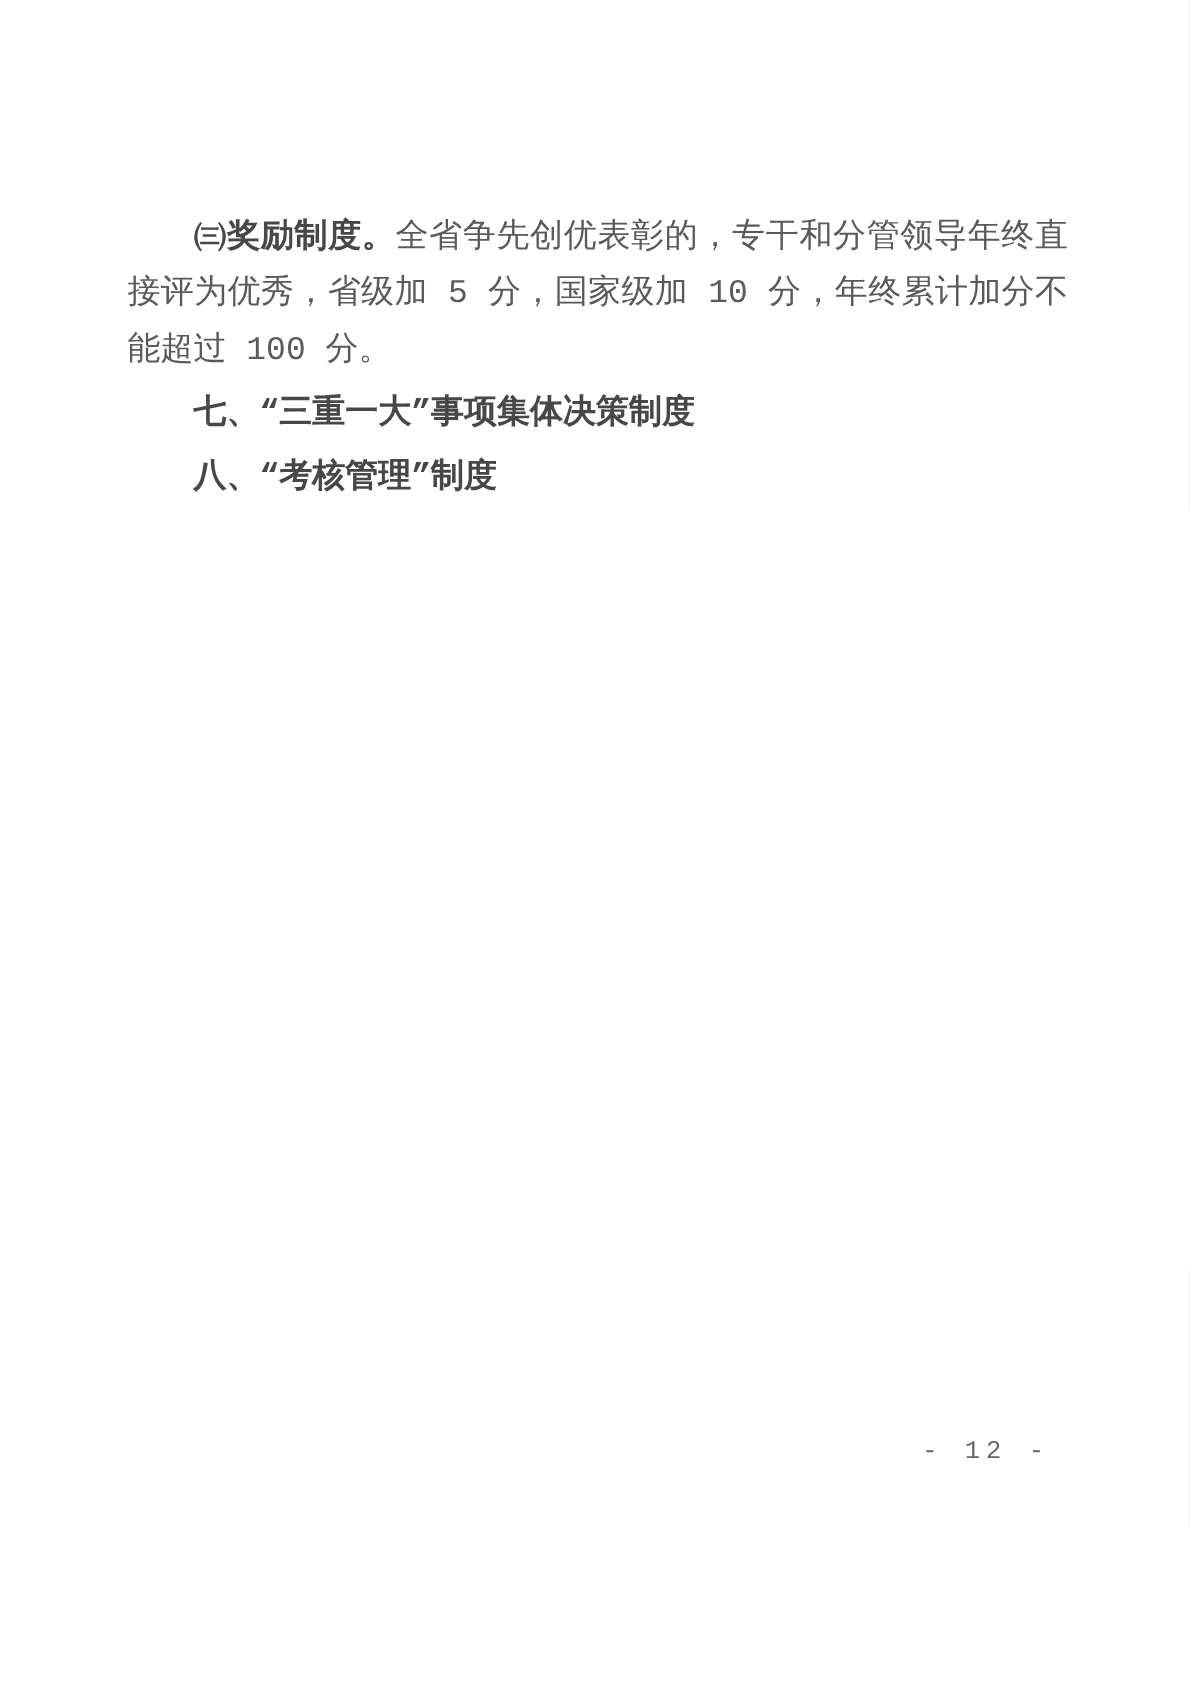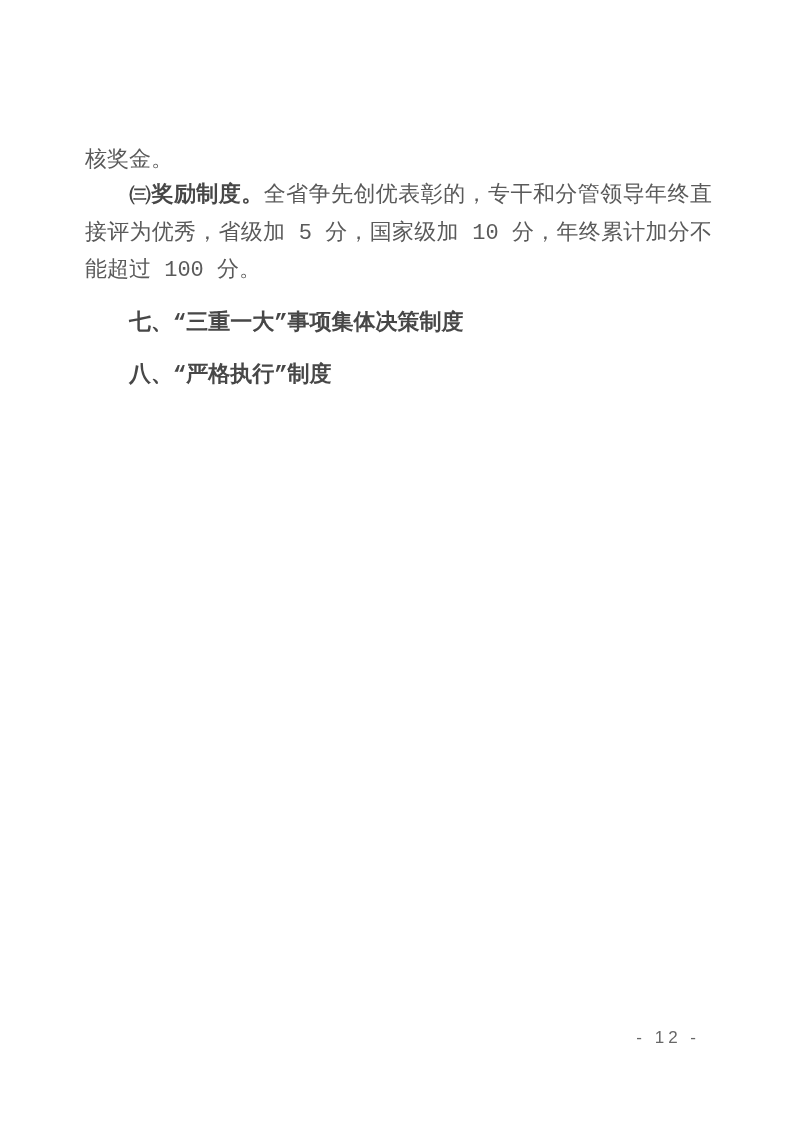--- a/index.html
+++ b/index.html
@@ -30,50 +30,49 @@
   .para {
     margin: 0;
   }
   .para.indent {
     text-indent: 2em;
     font-family: Liberation Mono, monospace;
   }
   .para.heading {
     font-weight: bold;
     color: #474747;
-    margin-top: 15px;
+    margin-top: 5px;
     margin-bottom: 3px;
   }
   .lead-bold {
     font-weight: bold;
     color: #474747;
   }
   .page-number {
     position: absolute;
-    top: 1028px;
+    top: 959px;
     right: 93px;
     font-size: 17px;
     letter-spacing: 4px;
     color: #676767;
-    font-family: Liberation Sans, sans-serif;
+    font-family: Liberation Mono, monospace;
   }
 </style>
 </head>
 <body>
 
 <div class="page">
   <div class="doc-body">
 
-    <p class="para"><span>核奖金。</span></p>
 
     <p class="para indent"><span class="lead-bold">㈢奖励制度。</span><span>全省争先创优表彰的，专干和分管领导年终直接评为优秀，省级加 5 分，国家级加 10 分，年终累计加分不能超过 100 分。</span></p>
 
     <p class="para indent heading"><span>七、“三重一大”事项集体决策制度</span></p>
 
 
-    <p class="para indent heading"><span>八、“严格执行”制度</span></p>
+    <p class="para indent heading"><span>八、“考核管理”制度</span></p>
 
 
 
   </div>
 
   <div class="page-number">- 12 -</div>
 </div>
 
 </body></html>

